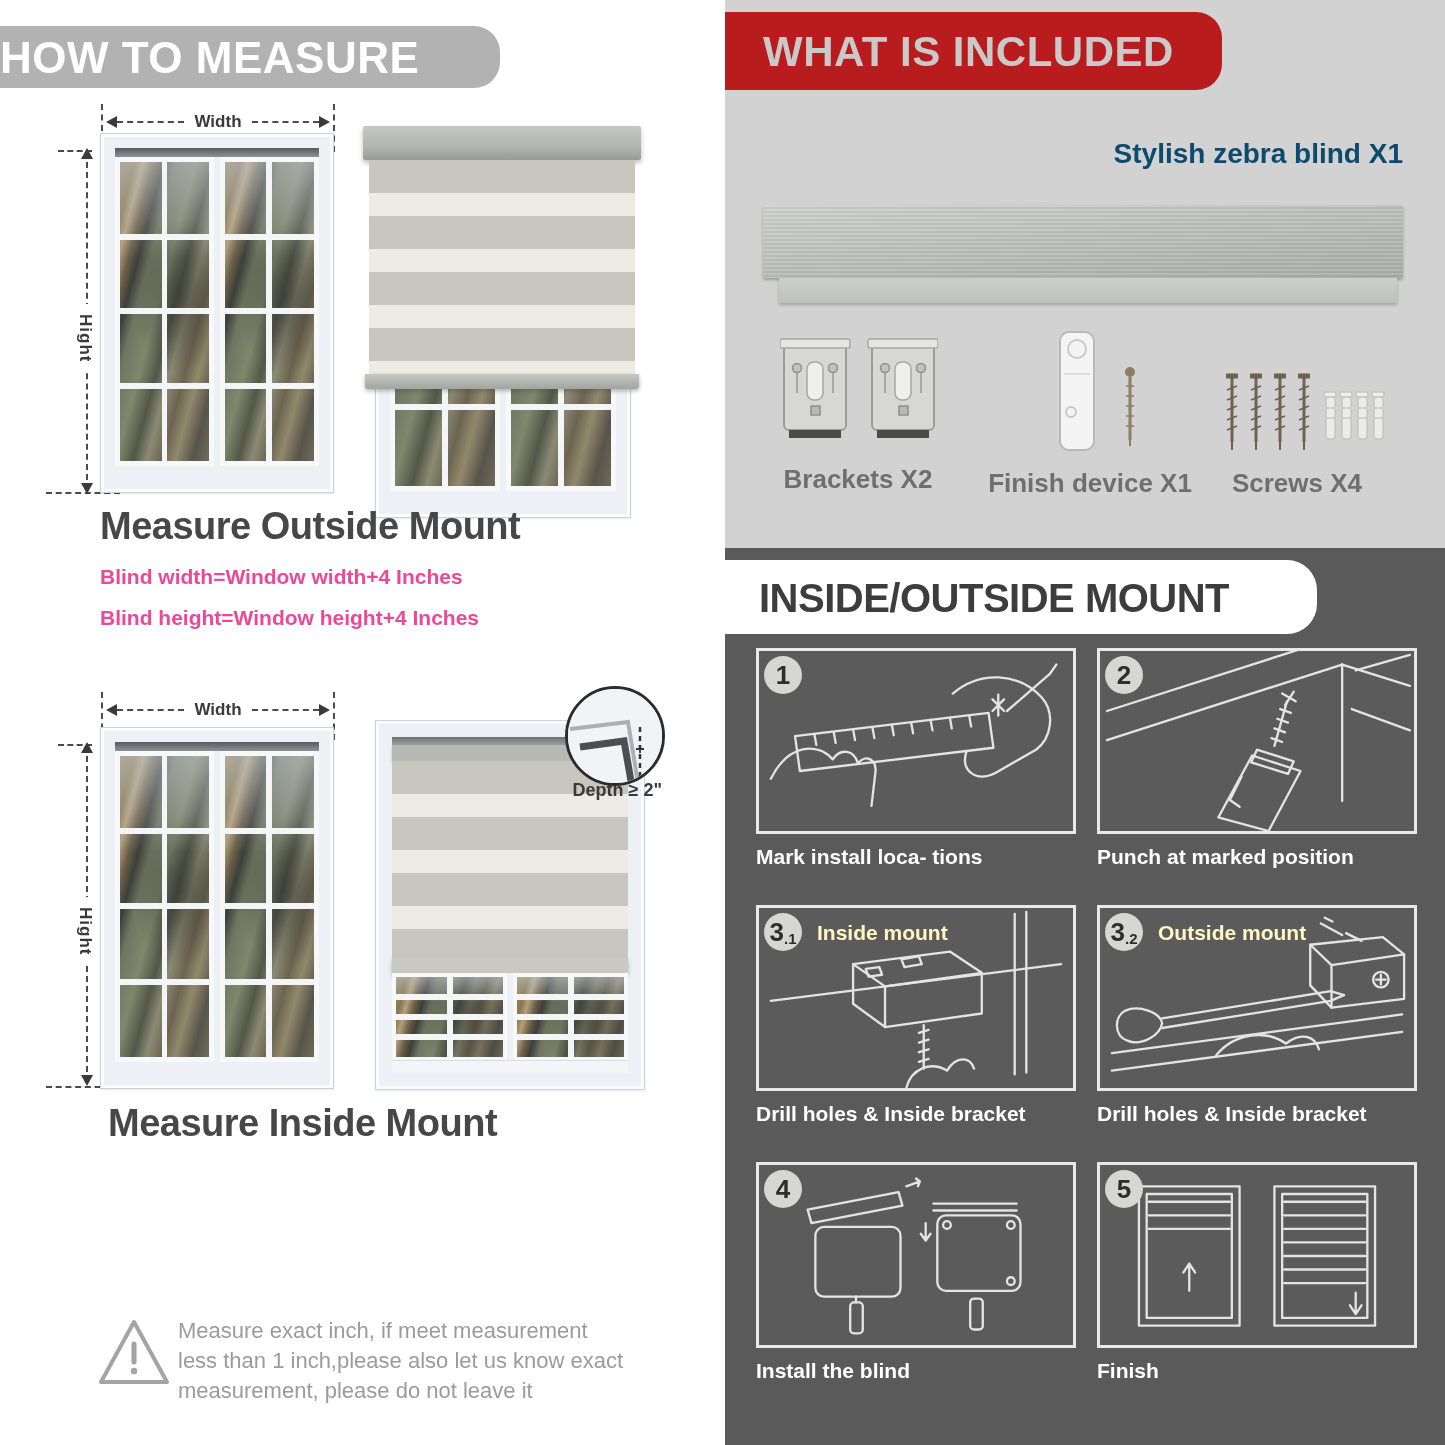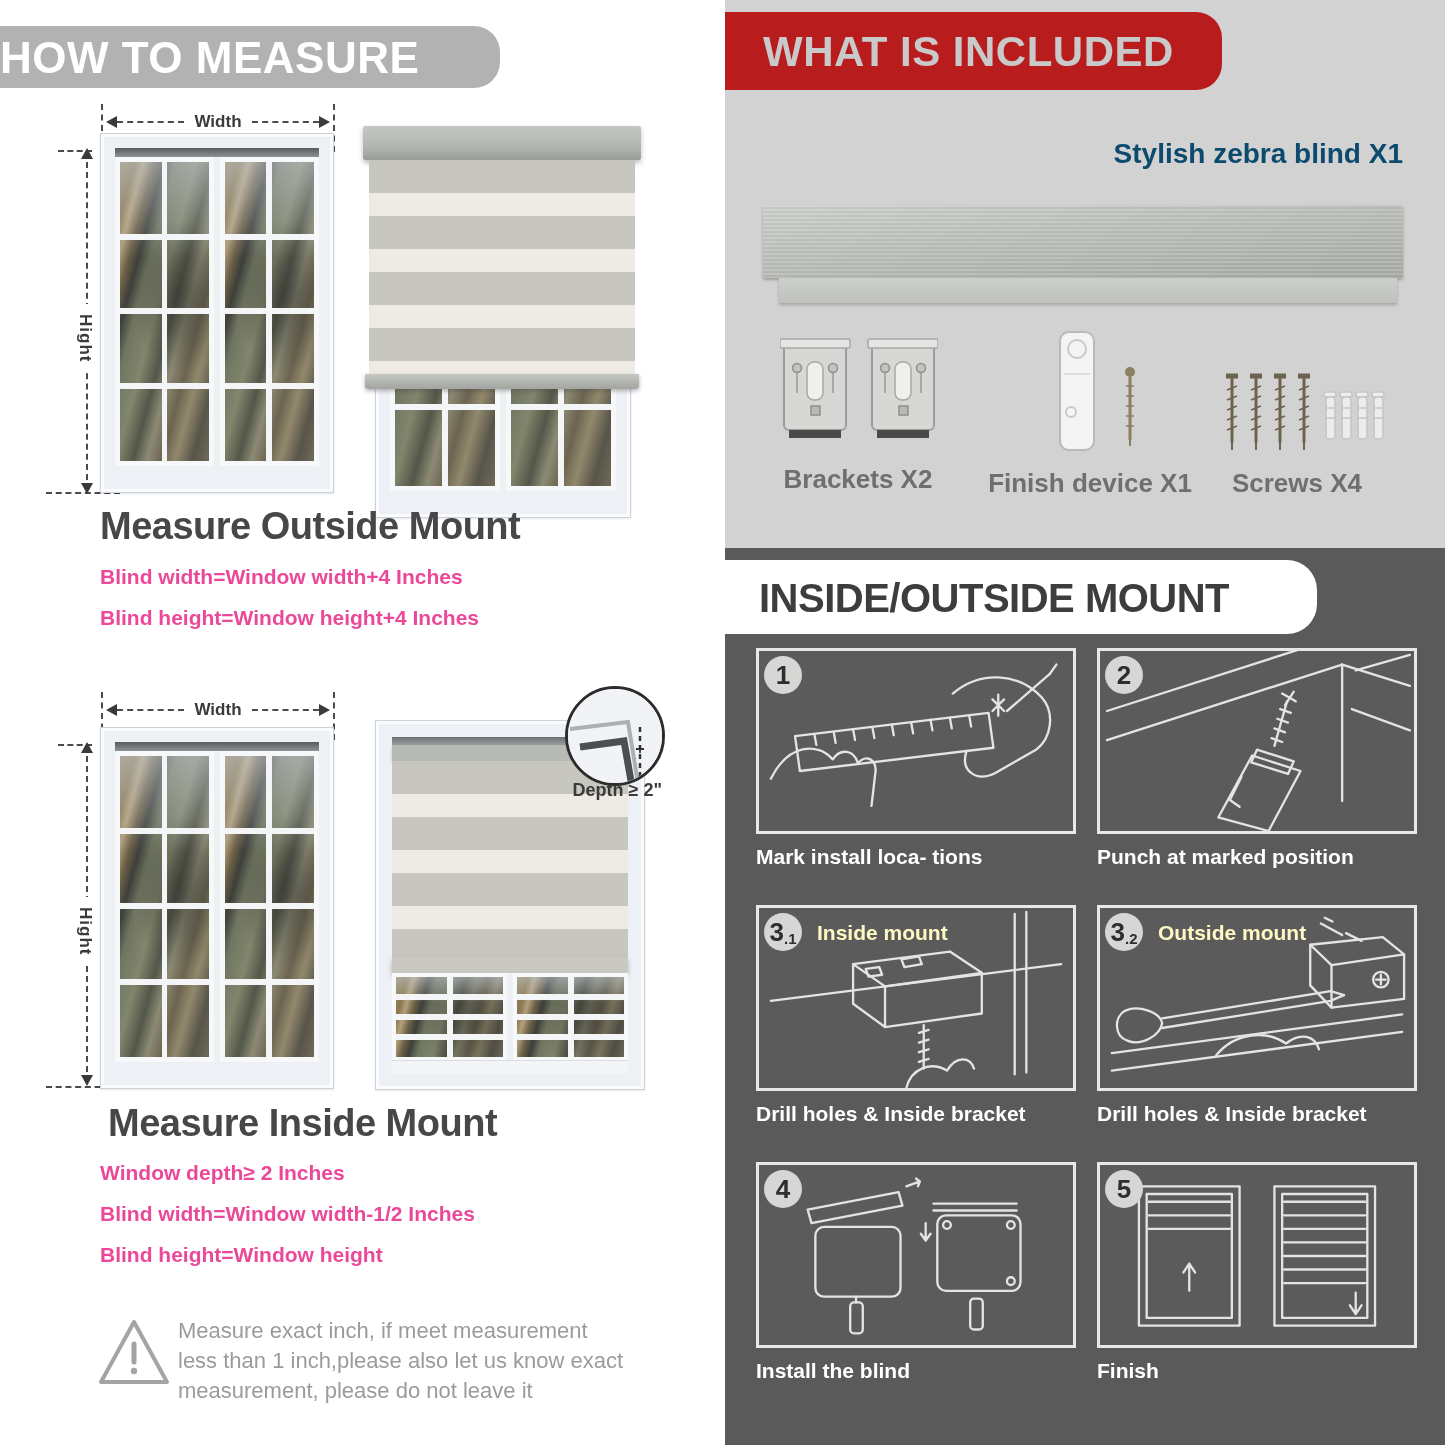--- a/index.html
+++ b/index.html
@@ -227,25 +227,20 @@
         <path d="M2,40 L60,33 L70,94" stroke="#aab0b4" stroke-width="4" fill="none"></path>
         <path d="M12,58 L56,52 L63,92" stroke="#4a4f52" stroke-width="7" fill="none"></path>
         <path d="M72,38 V92" stroke="#333333" stroke-width="2.5" stroke-dasharray="5 4" fill="none"></path>
         <path d="M68,60 l8,0 M72,56 l0,8" stroke="#333333" stroke-width="1.8" fill="none"></path>
       </svg>
     </div>
     <div class="depthlabel">Depth ≥ 2"</div>
   </div>
 
   <div class="abs h-inside mtitle">Measure Inside Mount</div>
-  <div class="abs lines-inside">
-    <div class="mline">Window depth≥ 2 Inches</div>
-    <div class="mline">Blind width=Window width-1/2 Inches</div>
-    <div class="mline">Blind height=Window height</div>
-  </div>
 
   <div class="abs warn">
     <svg width="78" height="88" viewBox="0 0 78 88">
       <path d="M39,12 L72,72 H6 Z" fill="none" stroke="#a4a4a4" stroke-width="4" stroke-linejoin="round"></path>
       <path d="M39,34 V52" stroke="#a4a4a4" stroke-width="5" stroke-linecap="round"></path>
       <circle cx="39" cy="61" r="3.2" fill="#a4a4a4"></circle>
     </svg>
   </div>
   <div class="abs note">Measure exact inch, if meet measurement less than 1 inch,please also let us know exact measurement, please do not leave it</div>
 

